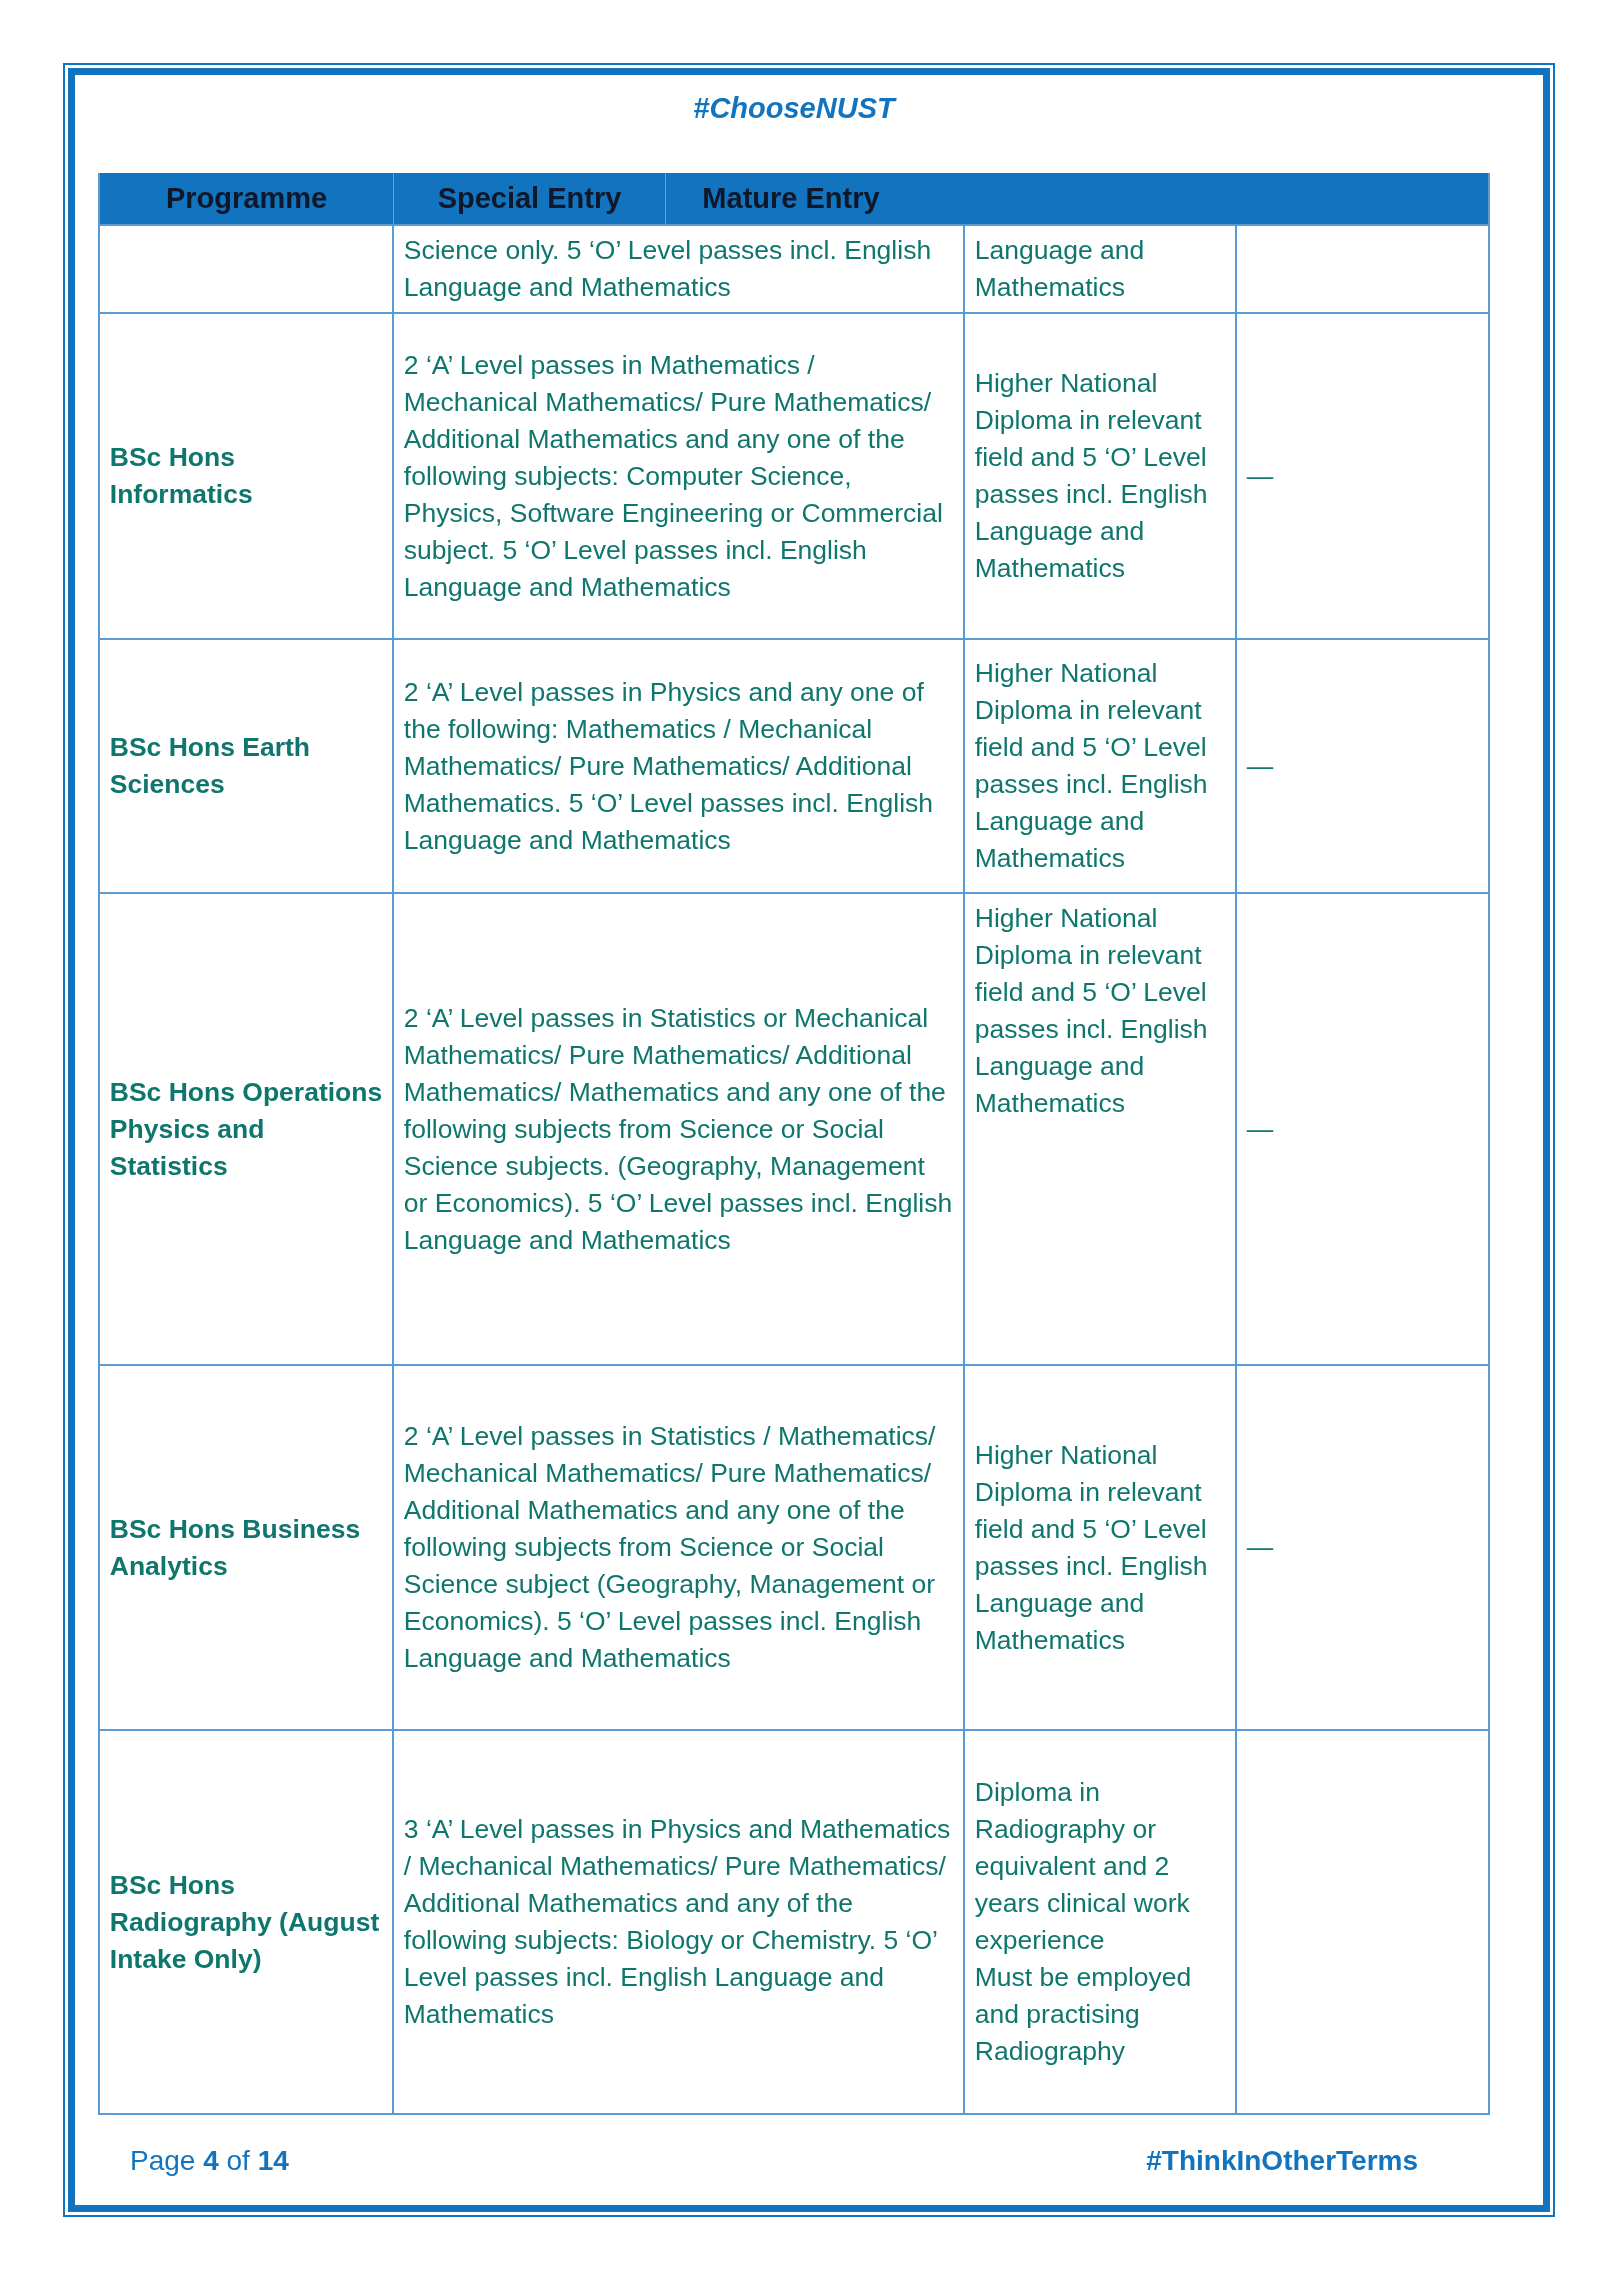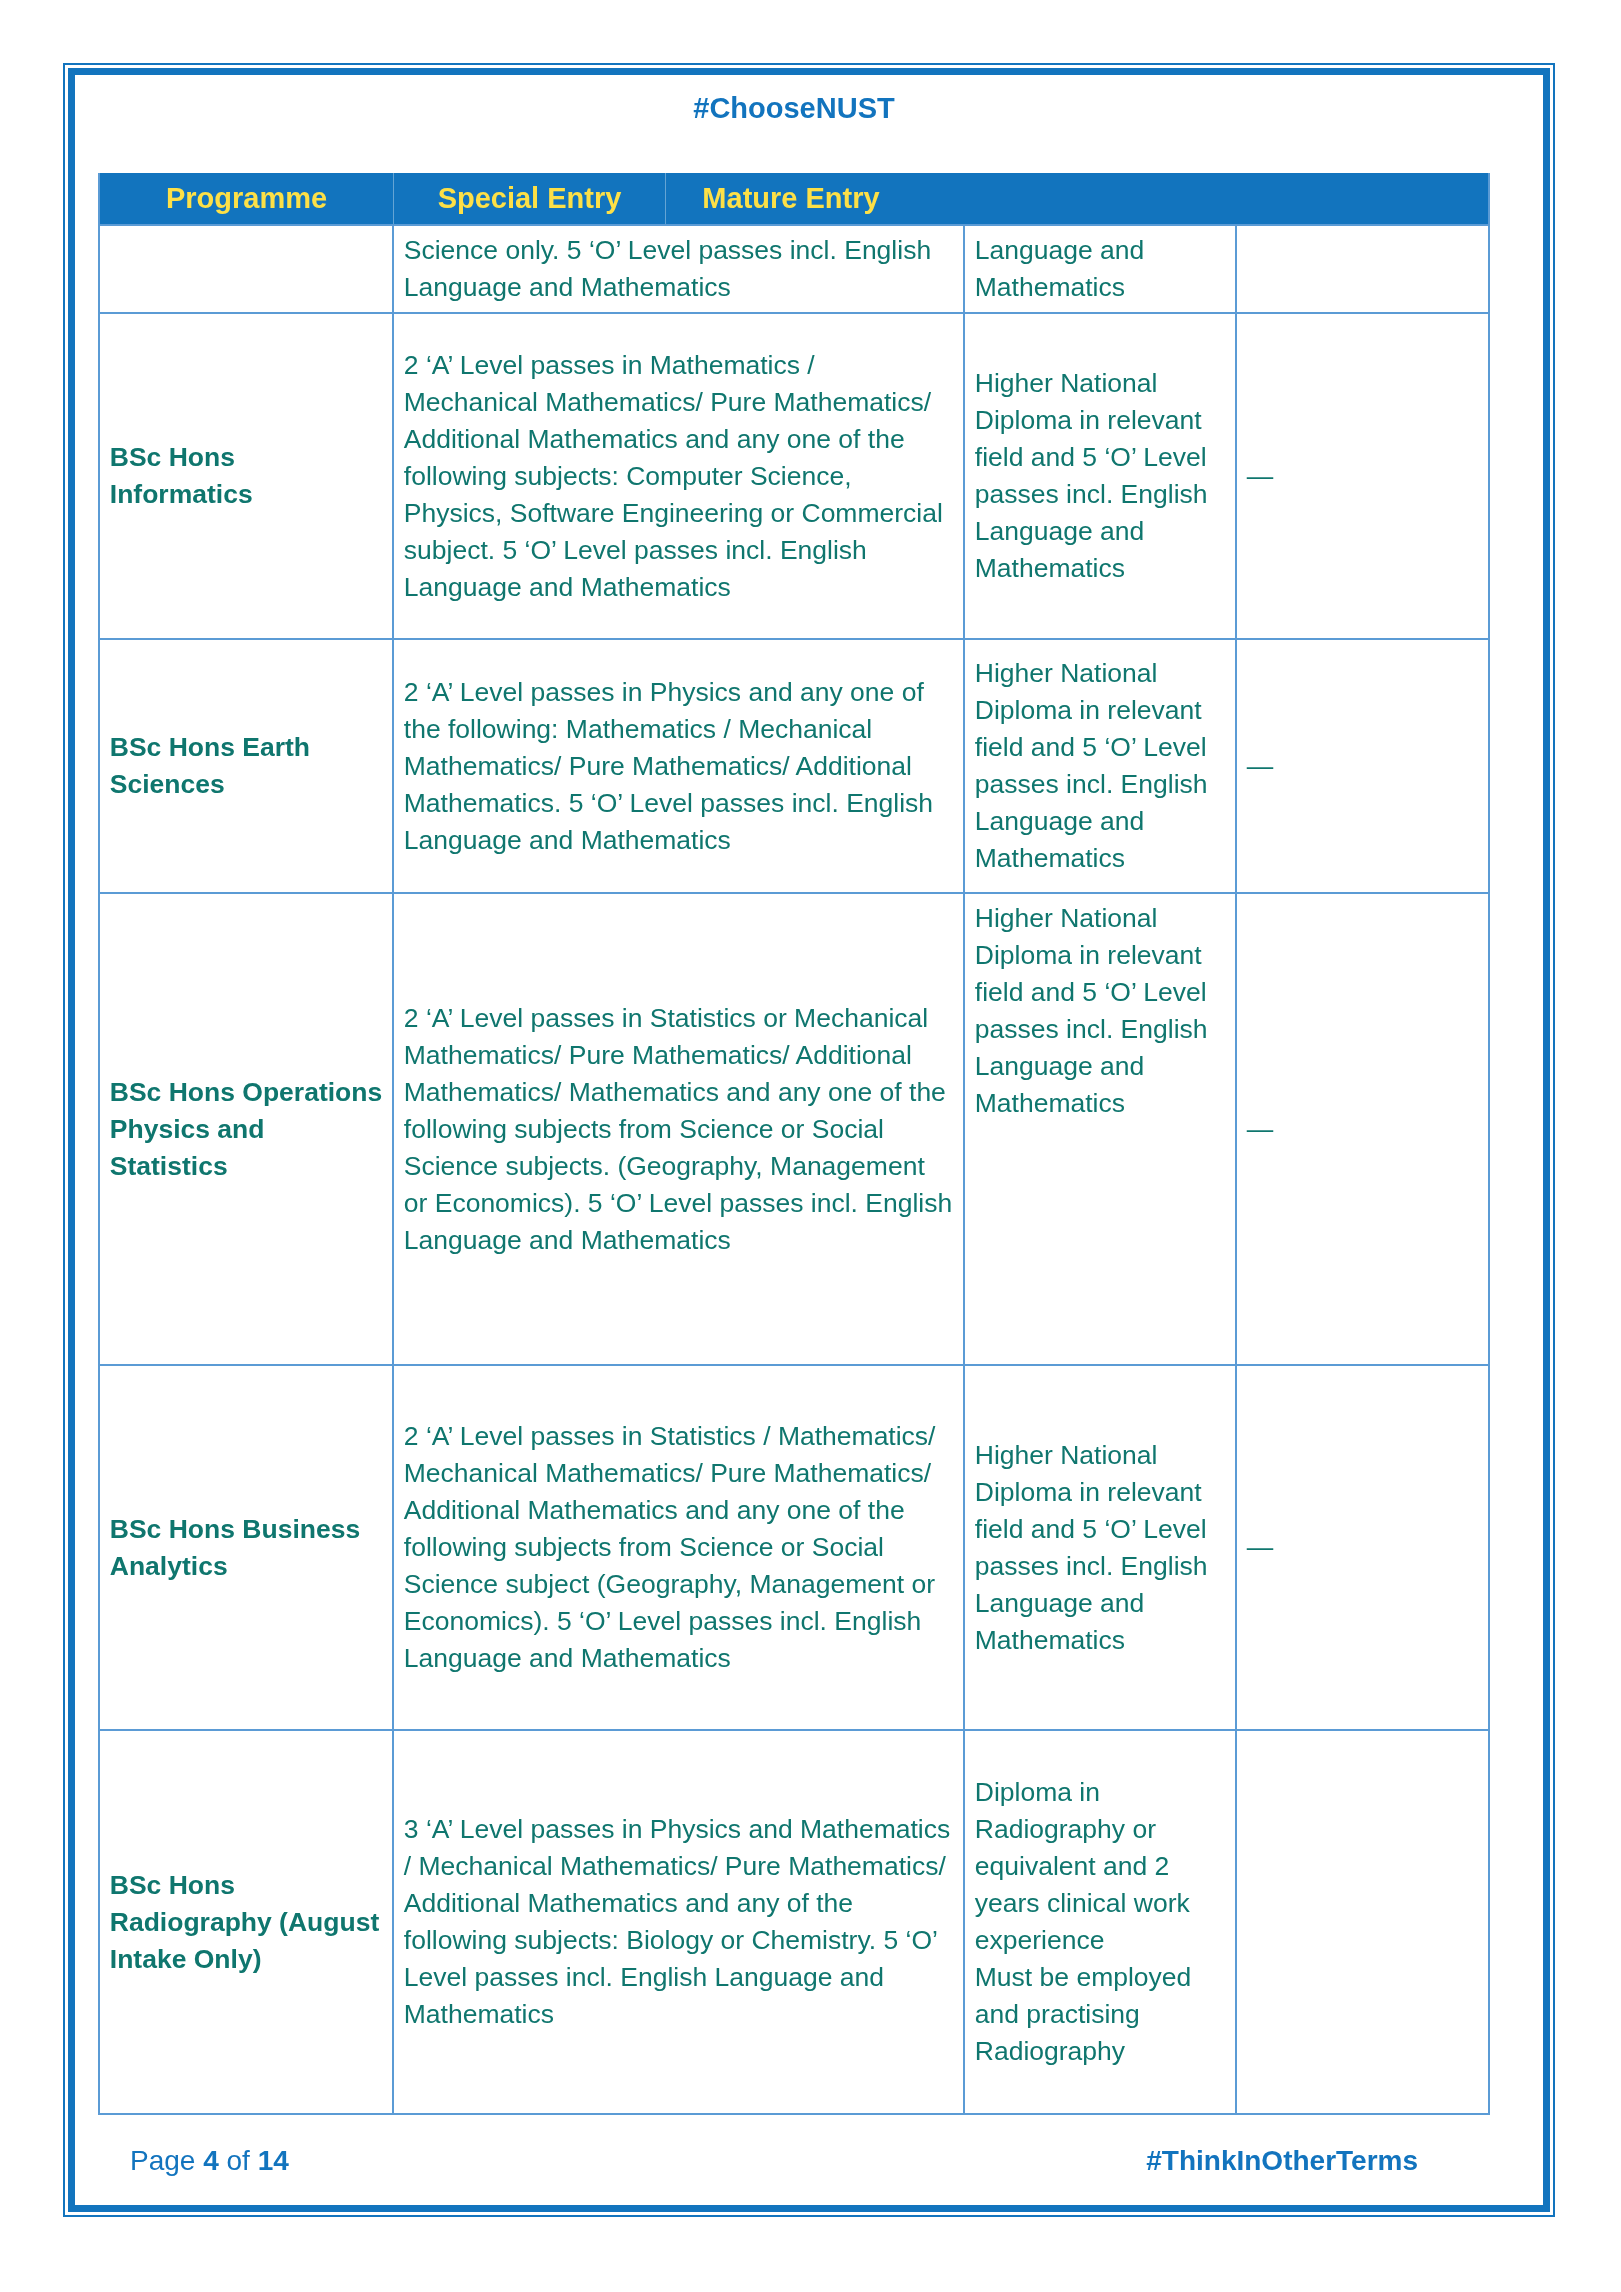--- a/index.html
+++ b/index.html
@@ -19,21 +19,21 @@
     position:absolute;left:63px;top:63px;width:1492px;height:2154px;
     box-sizing:border-box;border:2px solid var(--blue);
   }
   .frame-inner{
     position:absolute;inset:2.9px;
     border:7.8px solid var(--blue);
   }
   .doc-hashtag{
     position:absolute;left:98px;top:92px;width:1392px;
     text-align:center;color:var(--blue);
-    font-size:29px;font-weight:bold;
+    font-size:29px;font-weight:bold;font-style:italic;
   }
   .tbl{
     position:absolute;left:98px;top:173px;width:1392px;
     box-sizing:border-box;
     border:2px solid var(--grid);
     border-top:none;
   }
   .t-row{display:flex;border-bottom:2px solid var(--grid);}
   .t-row:last-child{border-bottom:none;}
   .cell{
@@ -50,21 +50,21 @@
   .c3{width:250px;}
   .prog{font-weight:bold;}
   .cell.top{align-items:flex-start;}
   .cell span{white-space:pre-line;}
   .t-head{
     background:var(--blue);
     border-bottom:2px solid var(--grid);
     min-height:51px;
   }
   .t-head .cell{
-    color:#fde047;font-weight:bold;font-size:29px;line-height:31px;
+    color:#0f172a;font-weight:bold;font-size:29px;line-height:31px;
     justify-content:center;align-items:center;
     border-right:1px solid rgba(255,255,255,0.35);
     padding:5.9px 3.9px;
   }
   .t-head .cell:last-child{border-right:none;}
   .footer{
     position:absolute;left:98px;top:2123px;width:1392px;
     box-sizing:border-box;
     padding:0 72px 0 32px;
     display:flex;justify-content:space-between;align-items:baseline;

